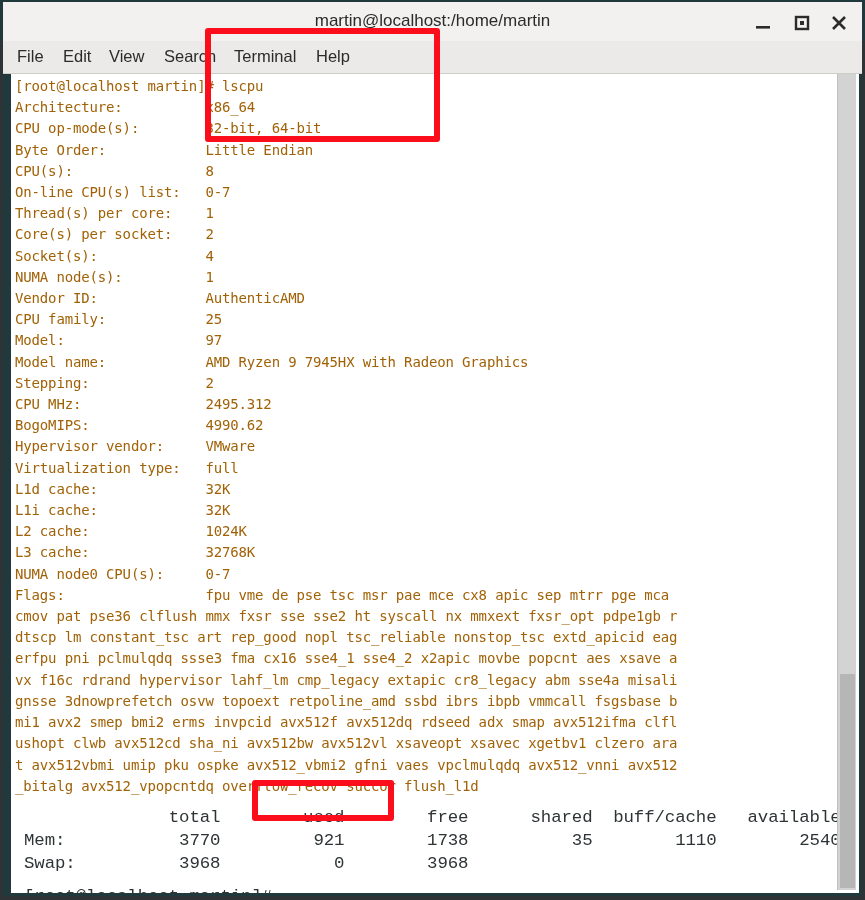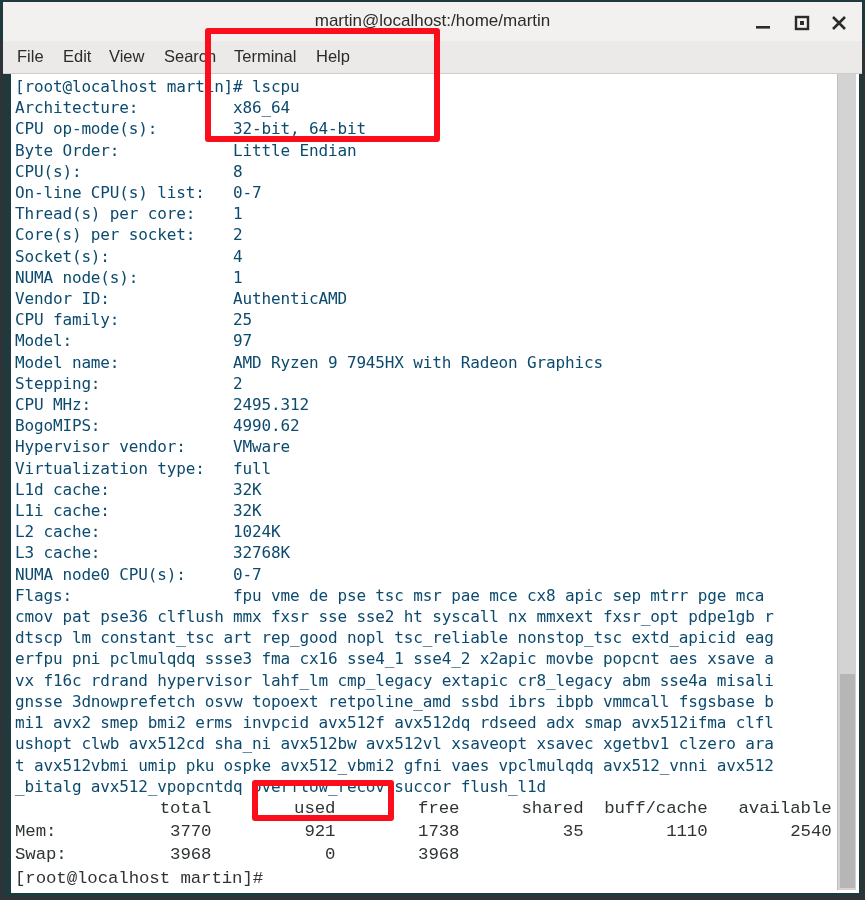--- a/index.html
+++ b/index.html
@@ -96,28 +96,28 @@
     width: 830px;
     height: 816px;
     padding: 2px 0 0 4px;
     box-sizing: border-box;
     background: #ffffff;
   }
   pre.termtext {
     margin: 0;
     padding: 0;
     font-family: "DejaVu Sans Mono", "Liberation Mono", monospace;
-    font-size: 16px;
+    font-size: 14px;
     line-height: 21.2px;
-    color: #0c4a6e;
+    color: #a16207;
     white-space: pre;
     letter-spacing: -0.15px;
   }
   pre.freetext {
-    margin: 0;
+    margin: 9px;
     padding: 0;
     font-family: "Liberation Mono", "DejaVu Sans Mono", monospace;
     font-size: 17.4px;
     line-height: 23.2px;
     color: #2e3436;
     white-space: pre;
     letter-spacing: -0.1px;
   }
 
   

